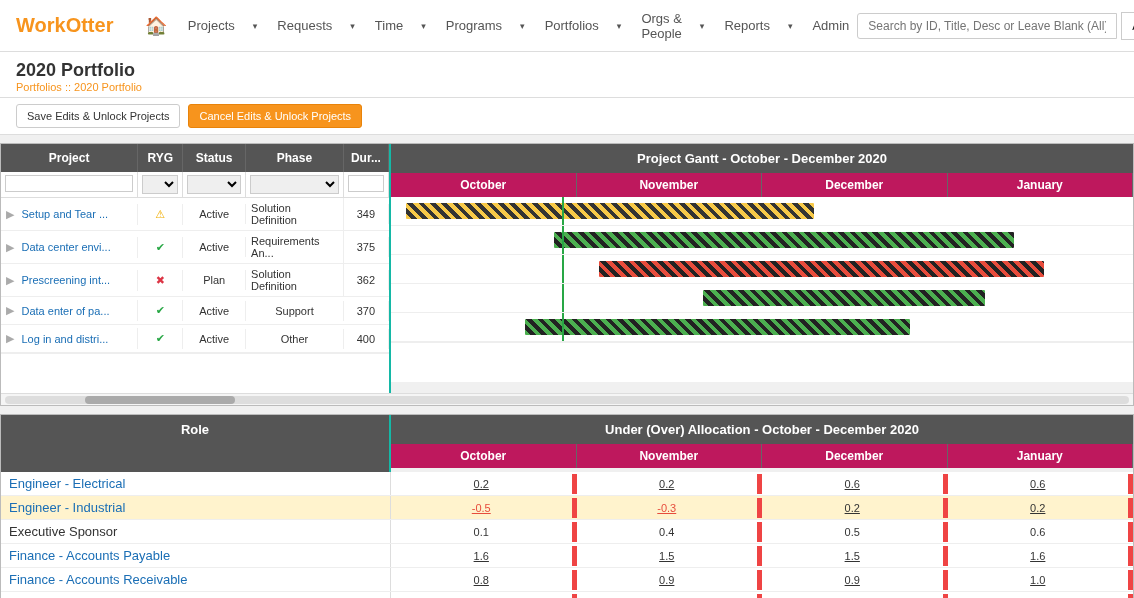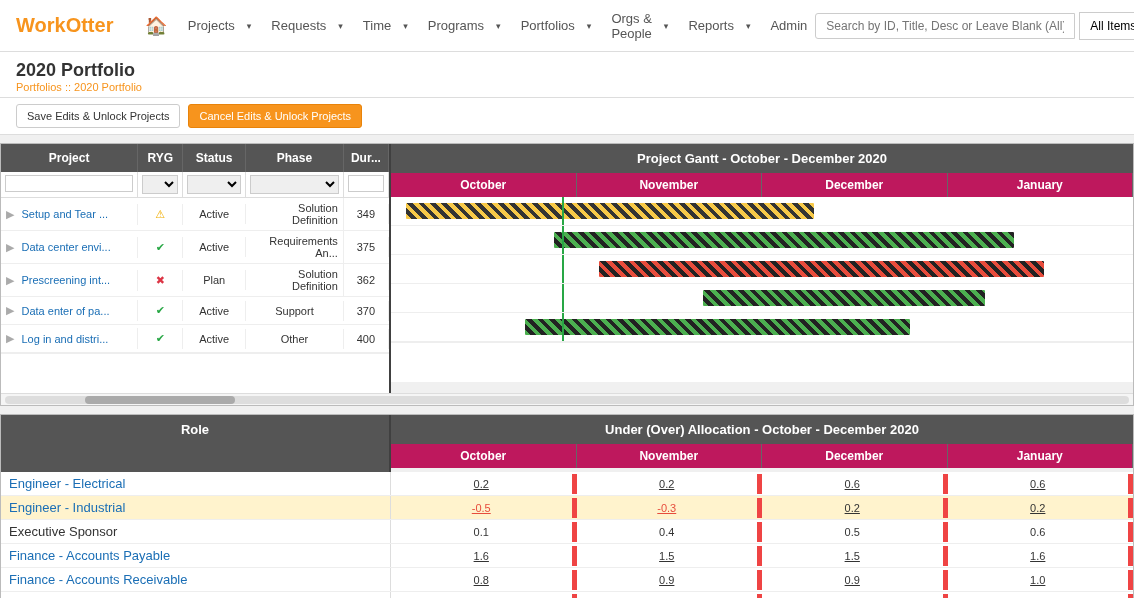--- a/index.html
+++ b/index.html
@@ -32,21 +32,21 @@
       font-size: 18px;
       margin-right: 8px;
       cursor: pointer;
     }
     .nav-item {
       padding: 6px 8px;
       cursor: pointer;
       color: #555;
       display: flex;
       align-items: center;
-      gap: 12px;
+      gap: 18px;
       font-size: 13px;
     }
     .nav-item .caret { font-size: 9px; }
     .nav-right {
       display: flex;
       align-items: center;
       gap: 8px;
     }
     .search-container {
       display: flex;
@@ -136,21 +136,21 @@
     .page-wrap { max-width: 1134px; margin: 0 auto; }
 
     .section-wrap {
       border: 1px solid #bbb;
       margin: 8px 0 0;
     }
 
     .full-row {
       display: flex;
     }
-    .left-panel { width: 390px; min-width: 390px; border-right: 2px solid #404040; }
+    .left-panel { width: 390px; min-width: 390px; border-right: 2px solid #14b8a6; }
     .right-panel { flex: 1; overflow: hidden; }
 
     
     .gantt-top-section .left-panel-header {
       background: #555;
       color: #fff;
       display: flex;
     }
     .lph-cell {
       padding: 7px 5px;
@@ -193,21 +193,21 @@
       padding: 4px 5px;
       font-size: 11px;
       border-right: 1px solid #eee;
       display: flex;
       align-items: center;
       overflow: hidden;
     }
     .pdr-cell:nth-child(1) { width: 155px; }
     .pdr-cell:nth-child(2) { width: 50px; justify-content: center; }
     .pdr-cell:nth-child(3) { width: 70px; justify-content: center; }
-    .pdr-cell:nth-child(4) { width: 110px; justify-content: center; text-align: right; }
+    .pdr-cell:nth-child(4) { width: 110px; justify-content: center; }
     .pdr-cell:nth-child(5) { width: 50px; justify-content: center; }
 
     .right-gantt-header {
       background: #555;
       color: #fff;
       text-align: center;
       padding: 7px;
       font-size: 13px;
       font-weight: bold;
     }

